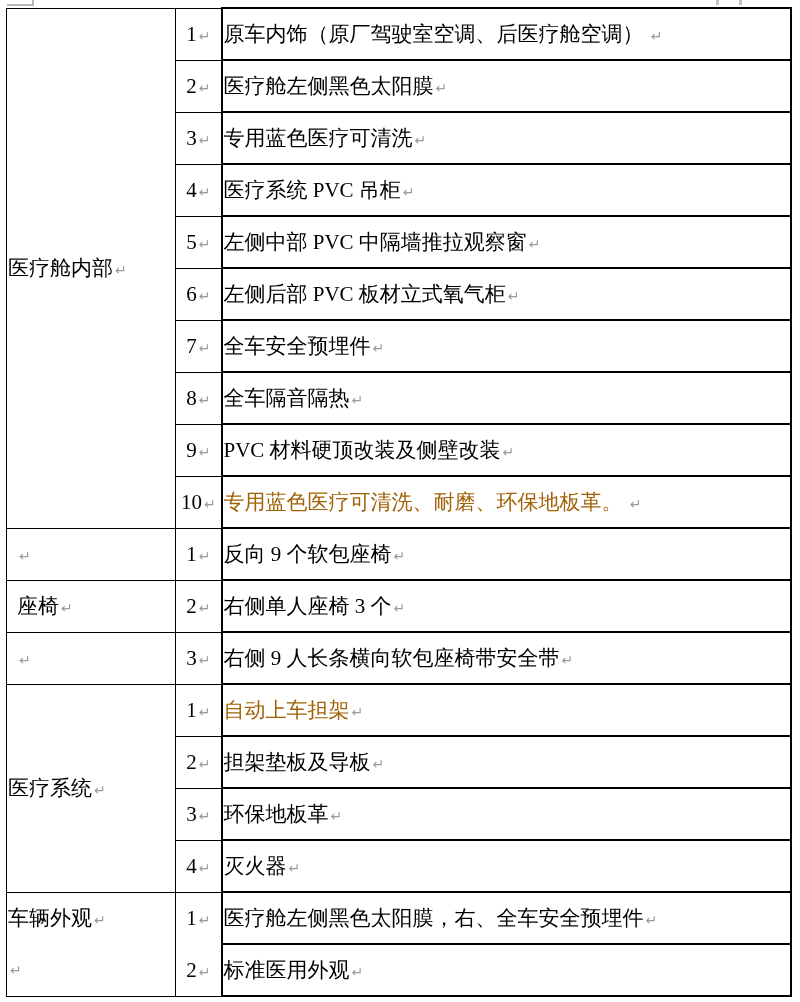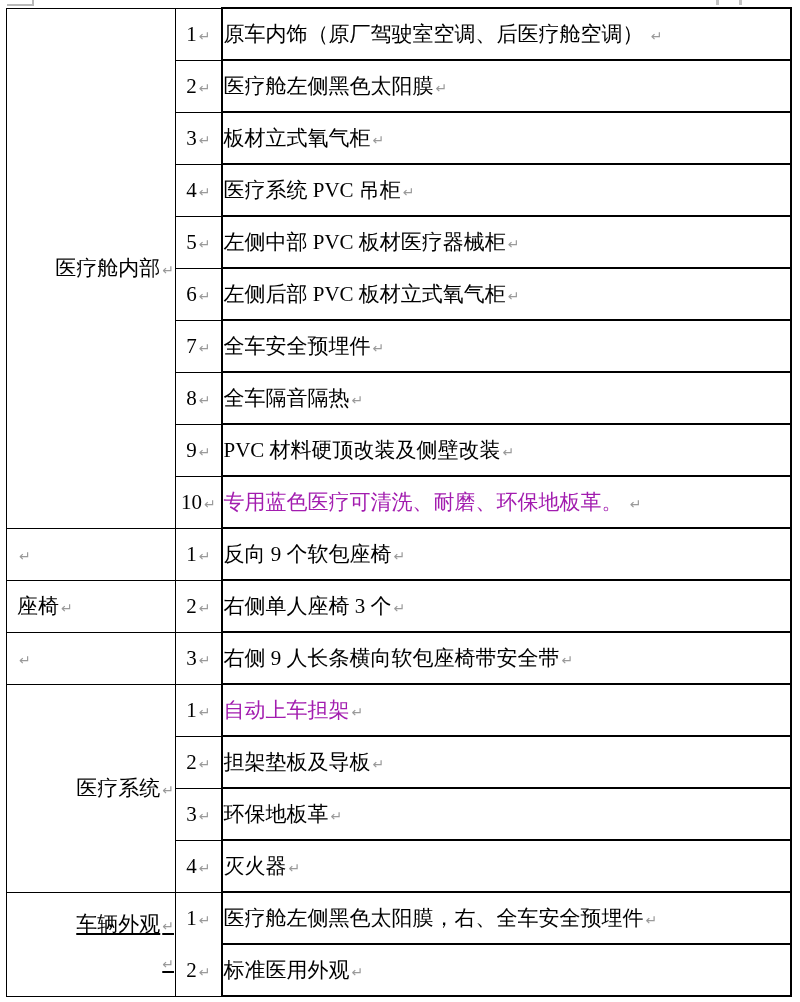--- a/index.html
+++ b/index.html
@@ -22,34 +22,34 @@
   table.doc-table{
     position:absolute;left:6px;top:7px;
     border-collapse:collapse;table-layout:fixed;width:784px;
   }
   .doc-table tr{height:52px;}
   .doc-table td{
     border:1px solid #000;vertical-align:middle;
     font-size:21px;line-height:1.25;
     overflow:hidden;white-space:nowrap;
   }
-  td.cat{text-align:right;}
+  td.cat{text-align:left;}
   td.cat.left{text-align:left;padding-left:10px;}
   td.num{text-align:center;}
   td.desc{
     border:2px solid #000;
     text-align:left;
   }
   td.no-bottom{border-bottom-style:hidden;}
-  .red{color:#a21caf;text-align:right;}
+  .red{color:#a16207;text-align:right;}
   .pm{ 
     color:#9a9a9a;font-size:14px;margin-left:2px;
     font-family:"DejaVu Sans","Liberation Sans",sans-serif;
   }
-  .cat-line{line-height:36px;text-decoration:underline;}
+  .cat-line{line-height:48px;}
 </style>
 </head>
 <body>
 
 <div class="page">
 
   <div class="frag-corner"></div>
   <div class="frag-tick t1"></div>
   <div class="frag-tick t2"></div>
 
@@ -65,29 +65,29 @@
       <td class="cat" rowspan="10"><span>医疗舱内部</span><span class="pm">↵</span></td>
       <td class="num"><span>1</span><span class="pm">↵</span></td>
       <td class="desc"><span>原车内饰（原厂驾驶室空调、后医疗舱空调）</span> <span class="pm">↵</span></td>
     </tr>
     <tr>
       <td class="num"><span>2</span><span class="pm">↵</span></td>
       <td class="desc"><span>医疗舱左侧黑色太阳膜</span><span class="pm">↵</span></td>
     </tr>
     <tr>
       <td class="num"><span>3</span><span class="pm">↵</span></td>
-      <td class="desc"><span>板材立式氧气柜</span><span class="pm">↵</span></td>
+      <td class="desc"><span>专用蓝色医疗可清洗</span><span class="pm">↵</span></td>
     </tr>
     <tr>
       <td class="num"><span>4</span><span class="pm">↵</span></td>
       <td class="desc"><span>医疗系统 PVC 吊柜</span><span class="pm">↵</span></td>
     </tr>
     <tr>
       <td class="num"><span>5</span><span class="pm">↵</span></td>
-      <td class="desc"><span>左侧中部 PVC 板材医疗器械柜</span><span class="pm">↵</span></td>
+      <td class="desc"><span>左侧中部 PVC 中隔墙推拉观察窗</span><span class="pm">↵</span></td>
     </tr>
     <tr>
       <td class="num"><span>6</span><span class="pm">↵</span></td>
       <td class="desc"><span>左侧后部 PVC 板材立式氧气柜</span><span class="pm">↵</span></td>
     </tr>
     <tr>
       <td class="num"><span>7</span><span class="pm">↵</span></td>
       <td class="desc"><span>全车安全预埋件</span><span class="pm">↵</span></td>
     </tr>
     <tr>

